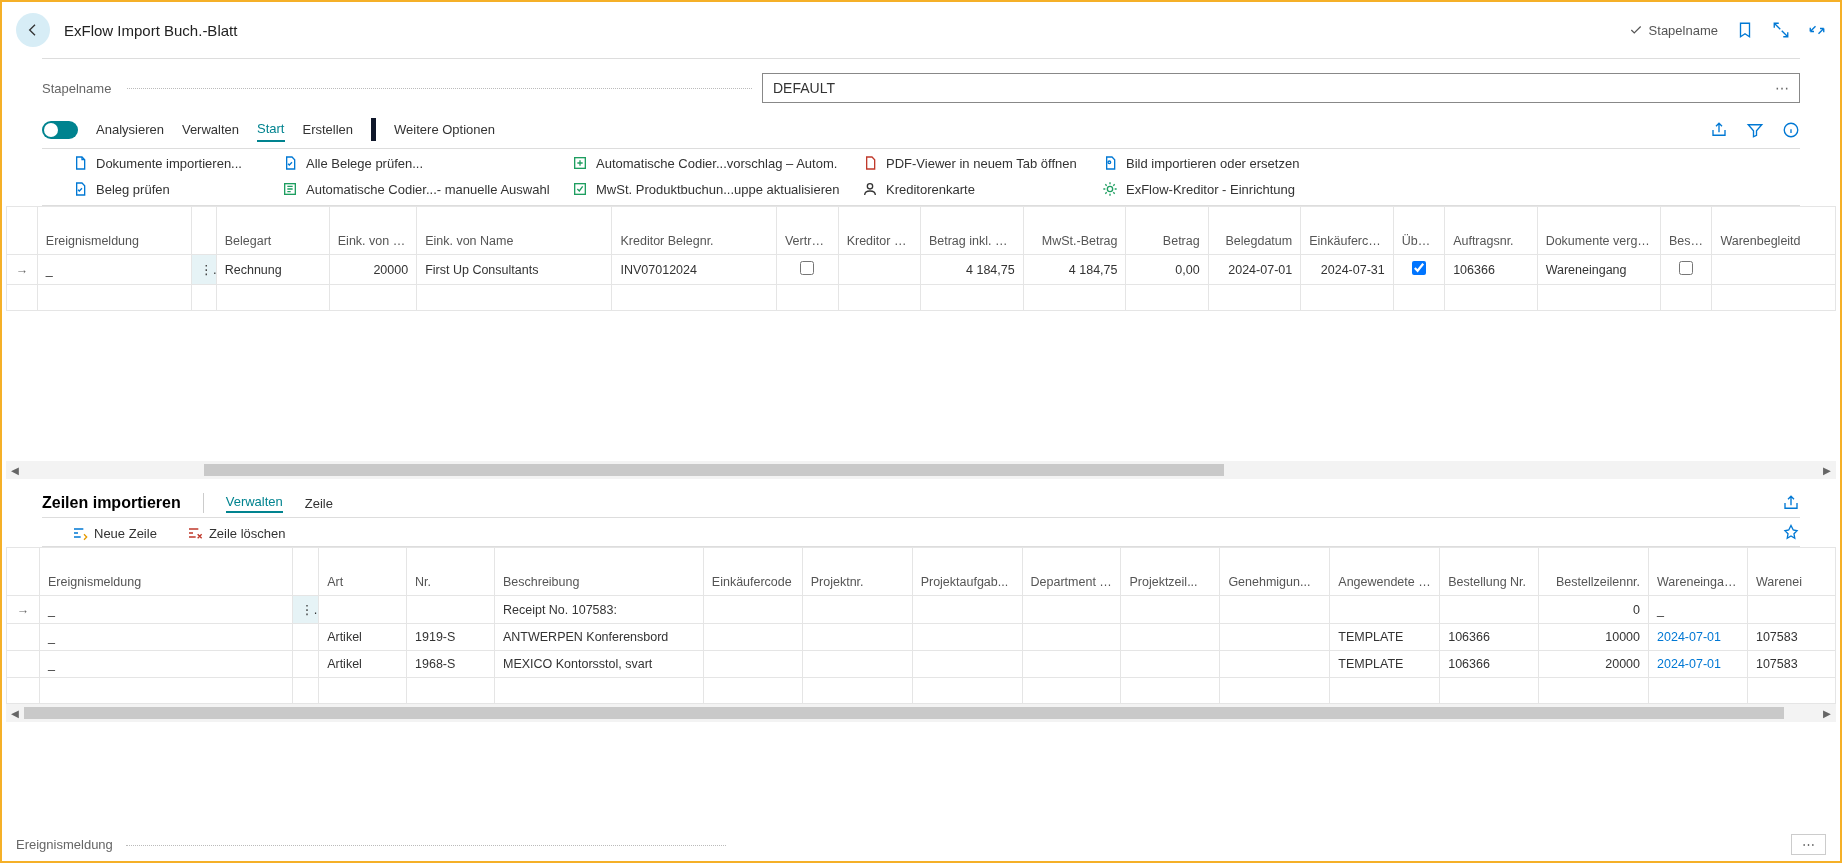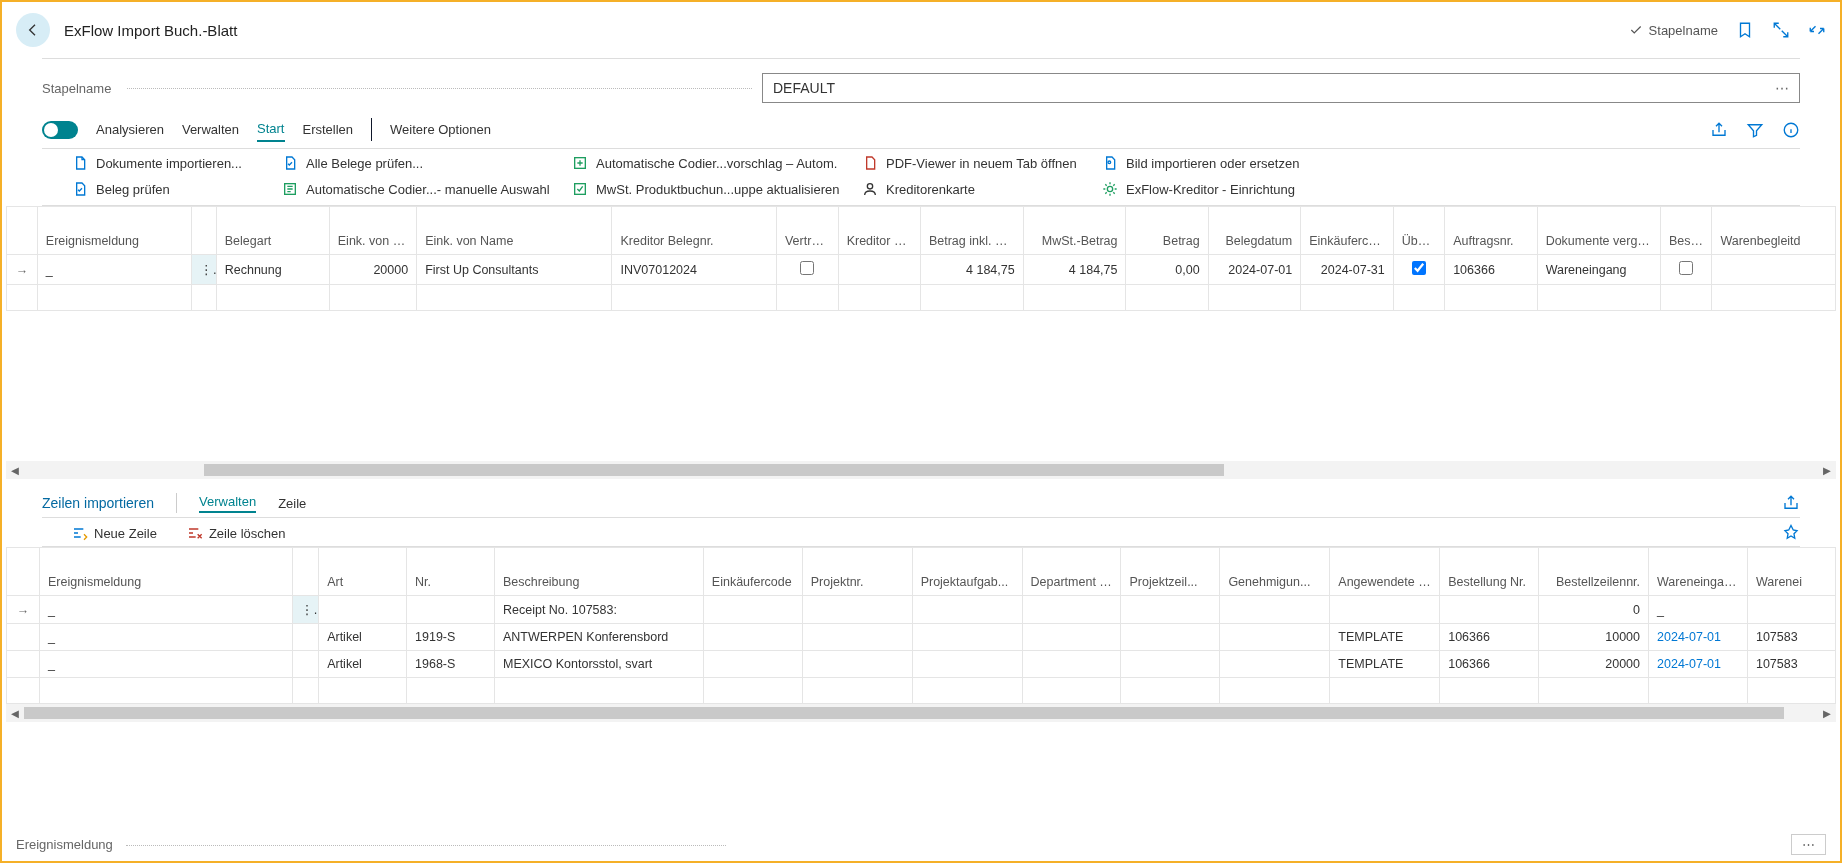--- a/index.html
+++ b/index.html
@@ -22,21 +22,21 @@
   .batch-label::after{content:"";position:absolute; left:85px; right:10px; top:50%; border-top:1px dotted #bbb;}
   .batch-input{ flex:1; border:1px solid #888; padding:6px 10px; font-size:14px; display:flex; align-items:center; justify-content:space-between; }
   .batch-input .dots{color:#666;cursor:pointer;}
 
   
   .tabs-row{ display:flex; align-items:center; margin:10px 40px 0 40px; gap:18px; }
   .toggle{ width:36px;height:18px;border-radius:10px;background:#00838f;position:relative;cursor:pointer;}
   .toggle::after{content:"";position:absolute;width:14px;height:14px;border-radius:50%;background:#fff;top:2px;left:2px;}
   .tab{ color:#333; cursor:pointer; padding:4px 0;}
   .tab.active{ color:#00838f; border-bottom:2px solid #00838f;}
-  .tab.sep{ border-left:1px solid #0f172a; padding-left:18px;}
+  .tab.sep{ border-left:5px solid #0f172a; padding-left:18px;}
   .tabs-right{ margin-left:auto; display:flex; gap:18px;}
   .ticon{ width:18px;height:18px;stroke:#0078d4;fill:none;stroke-width:1.8;cursor:pointer;}
   .tline{height:1px;background:#ddd;margin:6px 40px 0 40px;}
 
   
   .ribbon{ margin:6px 40px 0 70px; display:grid; grid-template-columns: 200px 280px 280px 230px 230px 1fr; row-gap:10px; column-gap:10px;}
   .ract{ display:flex; align-items:center; gap:8px; cursor:pointer; white-space:nowrap; overflow:hidden; text-overflow:ellipsis;}
   .ract svg{width:16px;height:16px;flex-shrink:0;}
   .pin-icon{position:absolute; right:44px; top:215px;}
   .pin-icon svg{width:18px;height:18px;stroke:#0078d4;fill:none;stroke-width:1.8;cursor:pointer;}
@@ -58,21 +58,21 @@
   .big-space{height:150px;}
 
   
   .hscroll{height:18px;background:#f3f3f3;display:flex;align-items:center;margin:0 4px;}
   .hscroll .lar,.hscroll .rar{width:18px;text-align:center;color:#666;cursor:pointer;}
   .hscroll .track{flex:1;height:12px;background:#f3f3f3;position:relative;}
   .hscroll .thumb{position:absolute;height:12px;background:#c9c9c9;}
 
   
   .section-hdr{ display:flex; align-items:center; margin:14px 40px 4px 40px; gap:22px;}
-  .section-title{ font-size:14px; font-weight:400; color:#0369a1;}
+  .section-title{ font-size:16px; font-weight:700; color:#000000;}
   .section-sep{ border-left:1px solid #ccc; height:20px;}
   .section-tab{ cursor:pointer;}
   .section-tab.active{ color:#00838f; border-bottom:2px solid #00838f; padding-bottom:2px;}
   .share2{margin-left:auto;}
   .lline{height:1px;background:#ddd;margin:4px 40px 0 40px;}
 
   .line-actions{ margin:6px 40px 2px 70px; display:flex; gap:30px; align-items:center;}
   .la{display:flex;align-items:center;gap:6px;cursor:pointer;text-align:center;}
   .la svg{width:16px;height:16px;}
   .pin2{margin-left:auto;}

